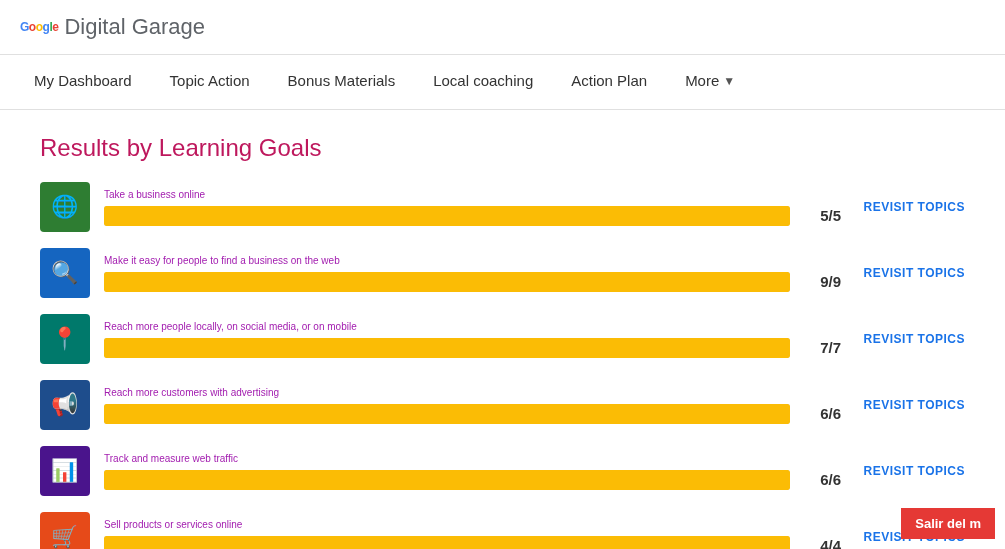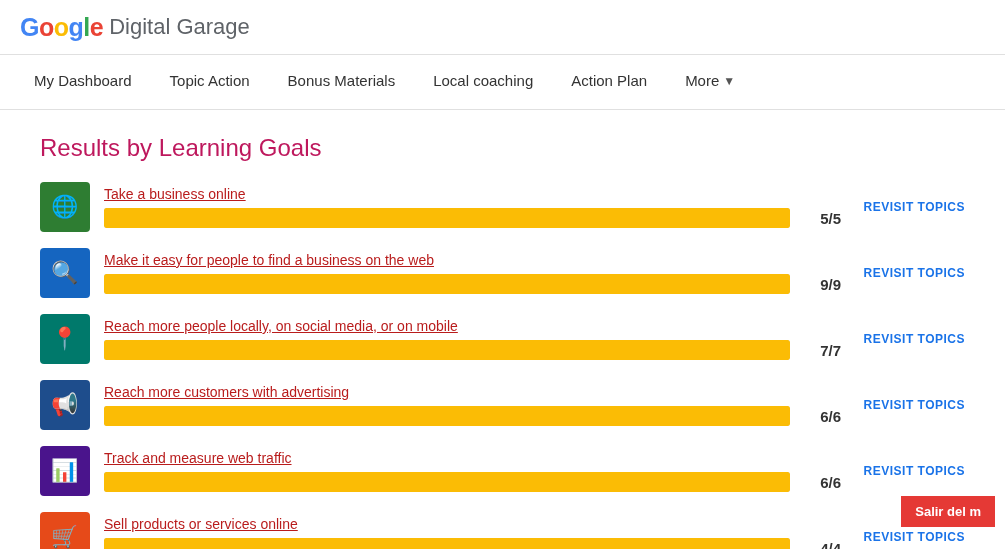--- a/index.html
+++ b/index.html
@@ -12,21 +12,21 @@
       padding: 10px 20px;
       border-bottom: 1px solid #e0e0e0;
       height: 55px;
     }
     .logo {
       display: flex;
       align-items: center;
       gap: 6px;
     }
     .logo-google {
-      font-size: 25px;
+      font-size: 12px;
       font-weight: bold;
       letter-spacing: -0.5px;
     }
     .g-blue { color: #4285F4; }
     .g-red { color: #EA4335; }
     .g-yellow { color: #FBBC05; }
     .g-green { color: #34A853; }
     .logo-garage {
       font-size: 22px;
       color: #5f6368;
@@ -91,24 +91,23 @@
       flex-shrink: 0;
       display: flex;
       align-items: center;
       justify-content: center;
       font-size: 22px;
     }
     .goal-content {
       flex: 1;
     }
     .goal-label {
-      font-size: 14px;
-      color: #b91c1c;
+      font-size: 10px;
+      color: #a21caf;
       margin-bottom: 6px;
-      text-decoration: underline;
     }
     .progress-row {
       display: flex;
       align-items: center;
       gap: 16px;
     }
     .progress-bar-bg {
       flex: 1;
       height: 20px;
       background: #e0e0e0;
@@ -142,21 +141,21 @@
     .icon-green { background: #2e7d32; }
     .icon-blue { background: #1565c0; }
     .icon-teal { background: #00796b; }
     .icon-blue2 { background: #1e4d8c; }
     .icon-purple { background: #4a148c; }
     .icon-orange { background: #e64a19; }
 
     
     .exit-btn {
       position: fixed;
-      bottom: 22px;
+      bottom: 10px;
       right: 10px;
       background: #e53935;
       color: white;
       padding: 8px 14px;
       font-size: 13px;
       font-weight: bold;
       cursor: pointer;
       border: none;
       z-index: 100;
     }

